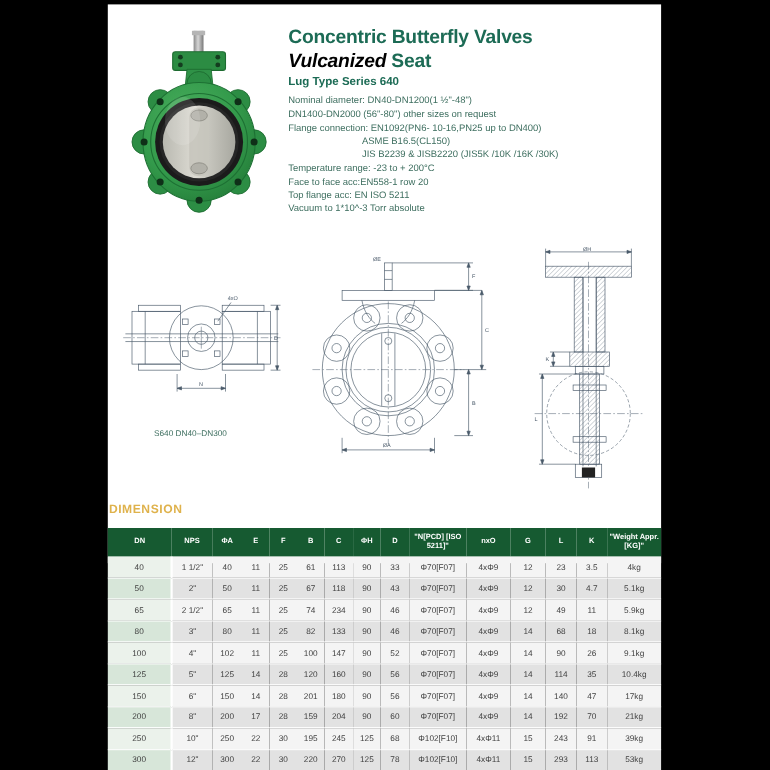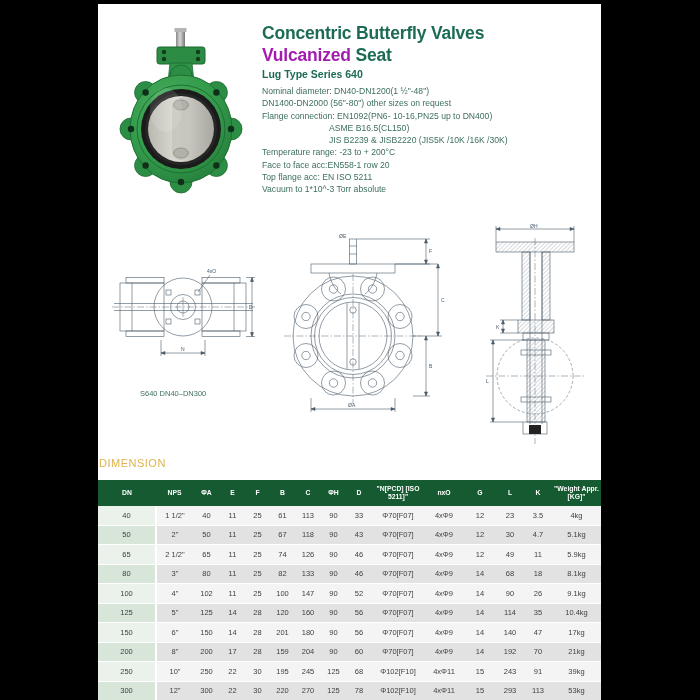--- a/index.html
+++ b/index.html
@@ -9,31 +9,31 @@
     position:relative; overflow:hidden;
   }
   .paper {
     position:absolute; left:98px; top:4px; width:503px; height:508px;
     background:#ffffff;
   }
   
   .photo { position:absolute; left:20px; top:22px; width:127px; height:168px; }
   .title-block { position:absolute; left:164px; top:18px; width:330px; }
   .title-line { font-size:17.5px; font-weight:bold; color:#1c6b55; line-height:22px; letter-spacing:-0.2px; }
-  .accent { color:#a21caf; }
+  .accent { color:#000000;font-style:italic; }
   .series { margin-top:2px; font-size:10.5px; font-weight:bold; color:#1c6b55; }
   .specs { margin-top:5px; }
   .spec-line { font-size:8.6px; color:#3d6e5f; line-height:12.3px; white-space:pre; }
   .spec-line.indent { padding-left:67px; }
   
   .drawing { position:absolute; }
   .drawing svg text { font-family:"Liberation Sans", sans-serif; }
   .caption { position:absolute; left:42px; top:385px; font-size:7.5px; color:#3d6e5f;text-align:center; }
   
-  .dim-heading { position:absolute; left:1px; top:453px; font-size:11px; font-weight:normal; color:#dfb24c; letter-spacing:0.5px; }
+  .dim-heading { position:absolute; left:1px; top:453px; font-size:11px; font-weight:bold; color:#dfb24c; letter-spacing:0.5px; }
   .dim-table-wrap { position:absolute; left:0; top:476px; width:503px; }
   table { border-collapse:collapse; table-layout:fixed; width:503px; }
   thead th {
     background:#165a31; color:#ffffff; font-size:6.8px; font-weight:bold;
     height:26px; line-height:1.2; text-align:center; padding:0 1px; vertical-align:middle;
   }
   tbody td {
     font-size:7.5px; color:#3f3f3f; text-align:center; height:18.5px;
     padding:0; border-bottom:1px solid #ffffff; vertical-align:middle;
   }
@@ -379,21 +379,21 @@
             <td>4.7</td>
             <td>5.1kg</td>
           </tr>
           <tr class="even">
             <td class="dn">65</td>
             <td>2 1/2"</td>
             <td>65</td>
             <td>11</td>
             <td>25</td>
             <td>74</td>
-            <td>126</td>
+            <td>234</td>
             <td>90</td>
             <td>46</td>
             <td>Φ70[F07]</td>
             <td>4xΦ9</td>
             <td>12</td>
             <td>49</td>
             <td>11</td>
             <td>5.9kg</td>
           </tr>
           <tr class="odd">

